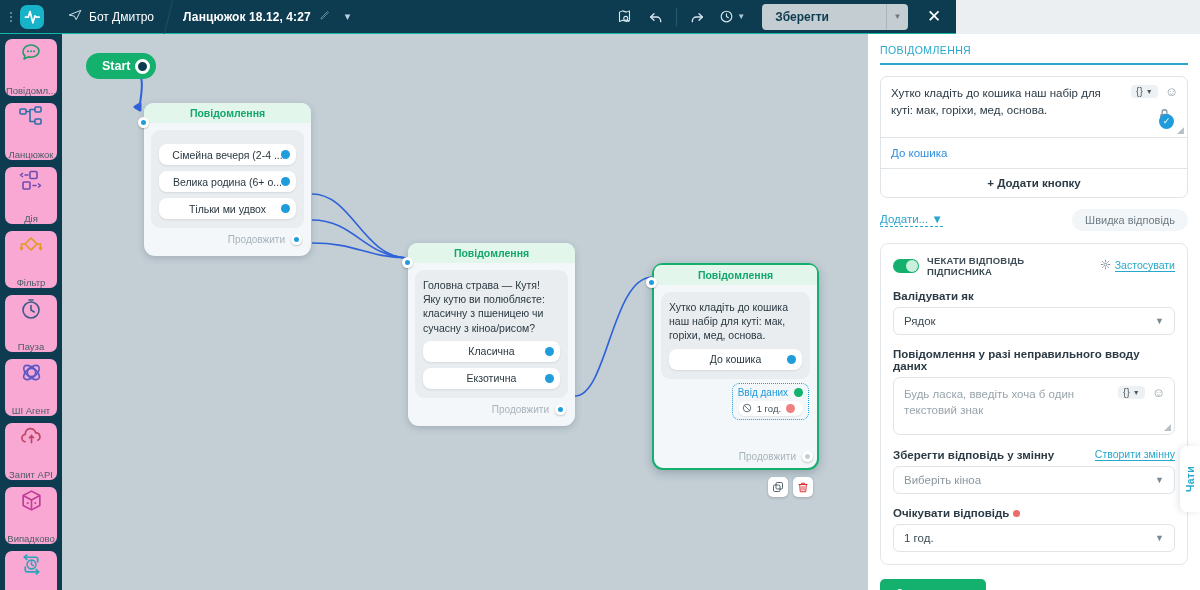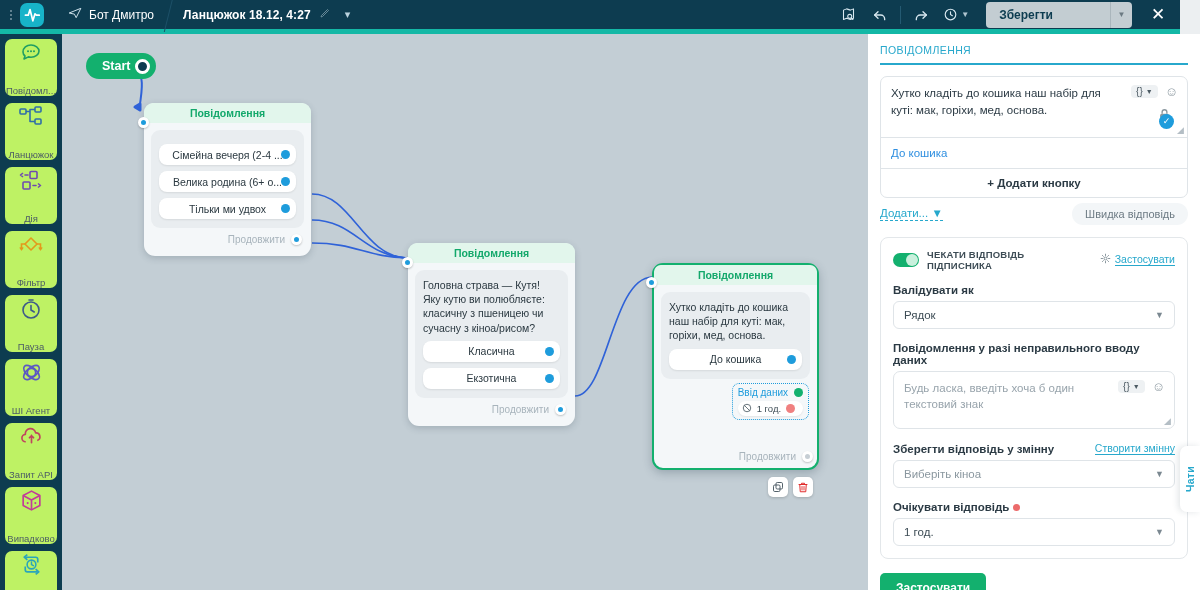--- a/index.html
+++ b/index.html
@@ -7,23 +7,23 @@
   body {
     font-family: "Liberation Sans", "DejaVu Sans", sans-serif;
     background:#eceff1;
     font-size:12px;
     color:#2d3b45;
   }
   .app { position:relative; width:1200px; height:590px; }
 
   
   .topbar {
-    position:absolute; left:0; top:0; width:1180px; height:34px;
+    position:absolute; left:0; top:0; width:956px; height:34px;
     background:#0d3c50; display:flex; align-items:center;
-    border-bottom:5px solid #14b8a6;
+    border-bottom:1px solid #14b8a6;
   }
   .tb-dots { width:14px; display:flex; flex-direction:column; align-items:center; gap:2px; margin-left:4px;}
   .tb-dots i { width:2px; height:2px; background:#7d98a6; border-radius:50%; display:block;}
   .logo {
     width:24px; height:24px; border-radius:7px;
     background:#17b3c9; margin-left:2px;
     display:flex; align-items:center; justify-content:center;
   }
   .logo svg { display:block; }
   .crumb { display:flex; align-items:center; height:34px; padding:0 14px; color:#fff; font-size:12px;}
@@ -49,21 +49,21 @@
       border-left:1px solid #aab6bc; color:#6b7a82; font-size:8px; cursor:pointer;}
   .close-btn { margin-left:10px; width:28px; height:28px; display:flex; align-items:center;
       justify-content:center; color:#fff; font-size:17px; cursor:pointer;}
 
   
   .sidebar {
     position:absolute; left:0; top:34px; width:62px; height:556px;
     background:#0d3c50; padding:5px 5px 0 5px; overflow:hidden;
   }
   .side-item {
-    width:52px; height:57px; background:#bef264; border-radius:7px;
+    width:52px; height:57px; background:#f9a8d4; border-radius:7px;
     margin-bottom:7px; display:flex; flex-direction:column; align-items:center;
     justify-content:center; gap:20px; cursor:pointer; position:relative;
   }
   .side-item .ico { height:26px; display:flex; align-items:center; justify-content:center; }
   .side-label { font-size:9.5px; color:#4b5b66; line-height:1; white-space:nowrap; }
 
   
   .canvas {
     position:absolute; left:62px; top:34px; width:806px; height:556px;
     background:#c3ced5; overflow:hidden;
@@ -146,21 +146,21 @@
   .lock-ico { position:absolute; left:2px; top:0; color:#8a979f; }
   .check-badge { position:absolute; left:4px; top:7px; width:15px; height:15px;
       background:#1e9cdc; border-radius:50%; display:flex; align-items:center;
       justify-content:center; color:#fff; font-size:9px; }
   .resize-grip { position:absolute; right:3px; bottom:2px; color:#b4bec5; font-size:9px; }
   .msg-divider { height:1px; background:#dfe4e8; }
   .msg-link { padding:9px 10px; color:#2f8fe0; font-size:11.5px; cursor:pointer; }
   .add-btn-row { border-top:1px solid #dfe4e8; padding:8px; text-align:center;
       font-size:11.5px; font-weight:bold; color:#2b3a44; cursor:pointer; }
 
-  .row-between { display:flex; align-items:center; justify-content:space-between; margin-top:5px;gap:32px; }
+  .row-between { display:flex; align-items:center; justify-content:space-between; margin-top:11px;gap:32px; }
   .add-more { color:#27a8cc; font-size:11.5px; border-bottom:1px dashed #27a8cc;
       padding-bottom:1px; cursor:pointer; }
   .quick-reply { background:#f3f6f8; border-radius:13px; padding:5px 13px;
       font-size:11px; color:#6d7b84; cursor:pointer; }
 
   .wait-card { border:1px solid #e3e7ea; border-radius:8px; margin-top:12px;
       padding:11px 12px 12px 12px; }
   .toggle-row { display:flex; align-items:center; gap:8px; }
   .toggle { width:26px; height:14px; border-radius:7px; background:#13b06e;
       position:relative; cursor:pointer; flex:none; }

